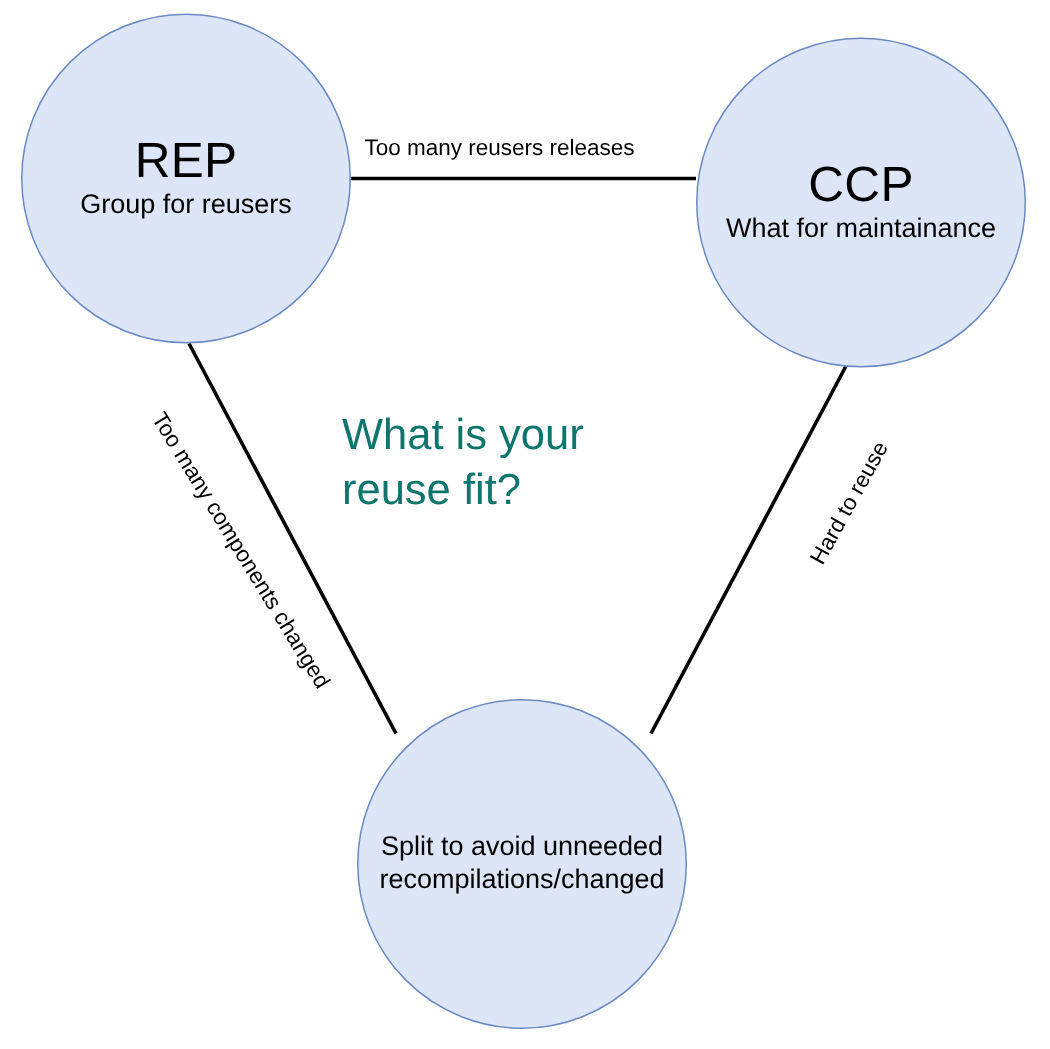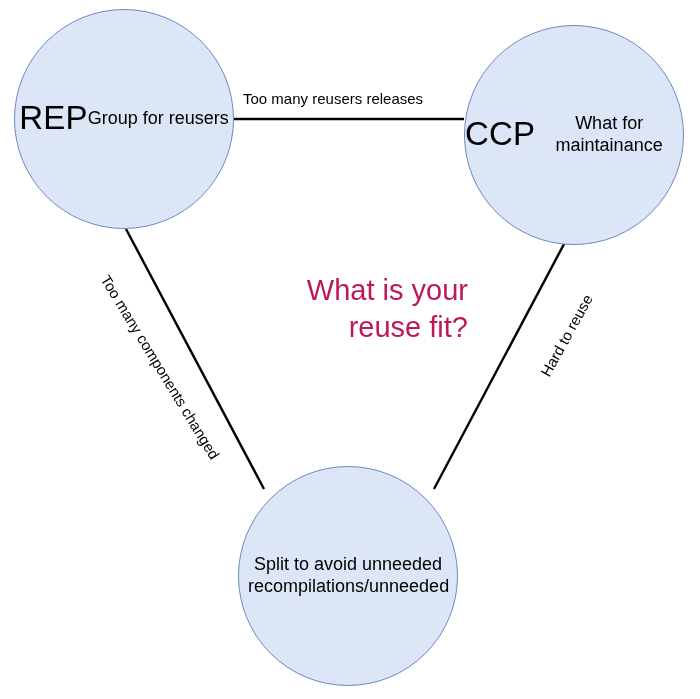--- a/index.html
+++ b/index.html
@@ -27,21 +27,21 @@
   }
   .node-circle {
     position: absolute;
     width: 220px;
     height: 220px;
     border-radius: 50%;
     background: #dce6f7;
     border: 1.6px solid #6a8ac4;
     box-sizing: border-box;
     display: flex;
-    flex-direction: row;
+    flex-direction: column;
     align-items: center;
     justify-content: center;
     text-align: center;
   }
   #node-rep { left: 14px;  top: 9px; }
   #node-ccp { left: 464px; top: 25px; }
   #node-crp { left: 238px; top: 466px; }
 
   .node-title {
     font-size: 33px;
@@ -79,24 +79,24 @@
     top: 371px;
     transform-origin: 0 0;
     transform: rotate(-61deg);
   }
 
   #center-question {
     position: absolute;
     left: 228px;
     top: 272px;
     width: 240px;
-    text-align: right;
+    text-align: left;
     font-size: 29px;
     line-height: 1.28;
-    color: #be185d;
+    color: #0f766e;
   }
 </style>
 </head>
 <body>
 
 <div id="diagram-canvas">
 
   <svg id="edge-layer" viewBox="0 0 700 699">
     <line x1="234" y1="119" x2="464" y2="119" stroke="#000000" stroke-width="2.4"></line>
     <line x1="126" y1="229" x2="264" y2="489" stroke="#000000" stroke-width="2.4"></line>
@@ -109,21 +109,21 @@
   </div>
 
   <div id="node-ccp" class="node-circle">
     <div class="node-title">CCP</div>
     <div class="node-subtitle">What for maintainance</div>
   </div>
 
   <div id="node-crp" class="node-circle">
     <div class="node-subtitle">
       <span>Split to avoid unneeded</span><br>
-      <span>recompilations/unneeded</span>
+      <span>recompilations/changed</span>
     </div>
   </div>
 
   <div id="edge-label-top" class="edge-label">Too many reusers releases</div>
 
   <div id="edge-label-left" class="edge-label">Too many components changed</div>
 
   <div id="edge-label-right" class="edge-label">Hard to reuse</div>
 
   <div id="center-question">

